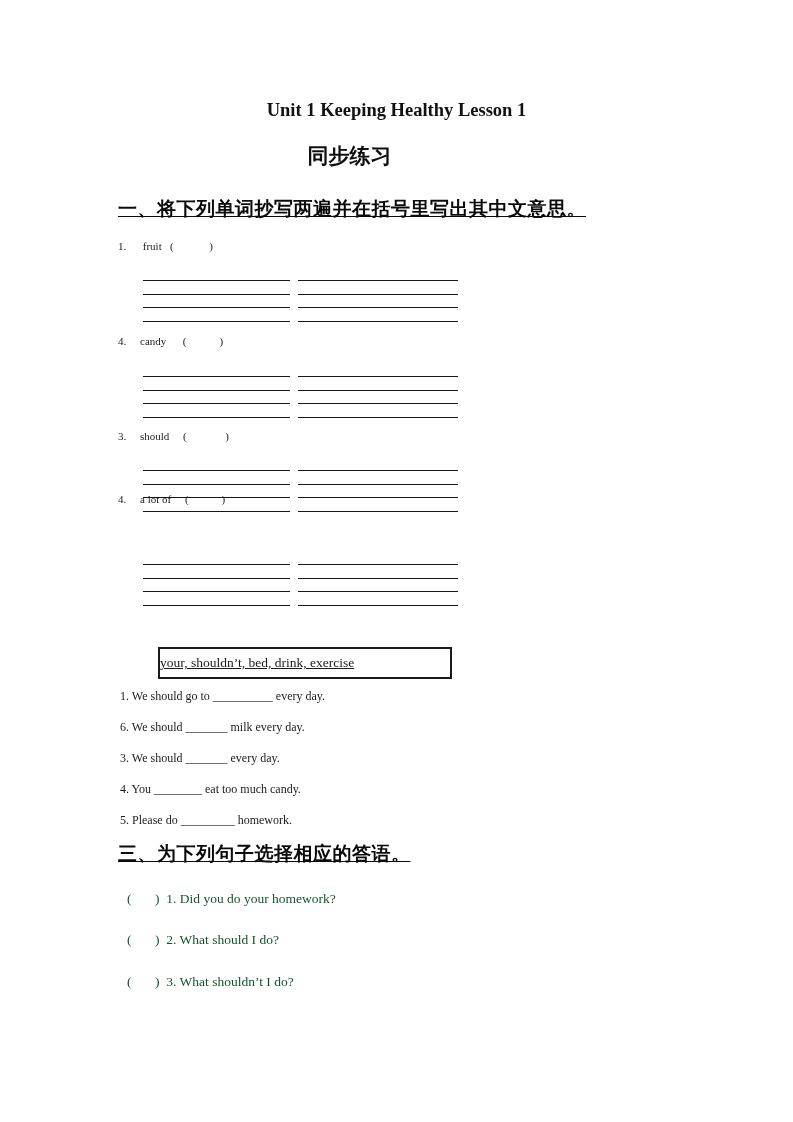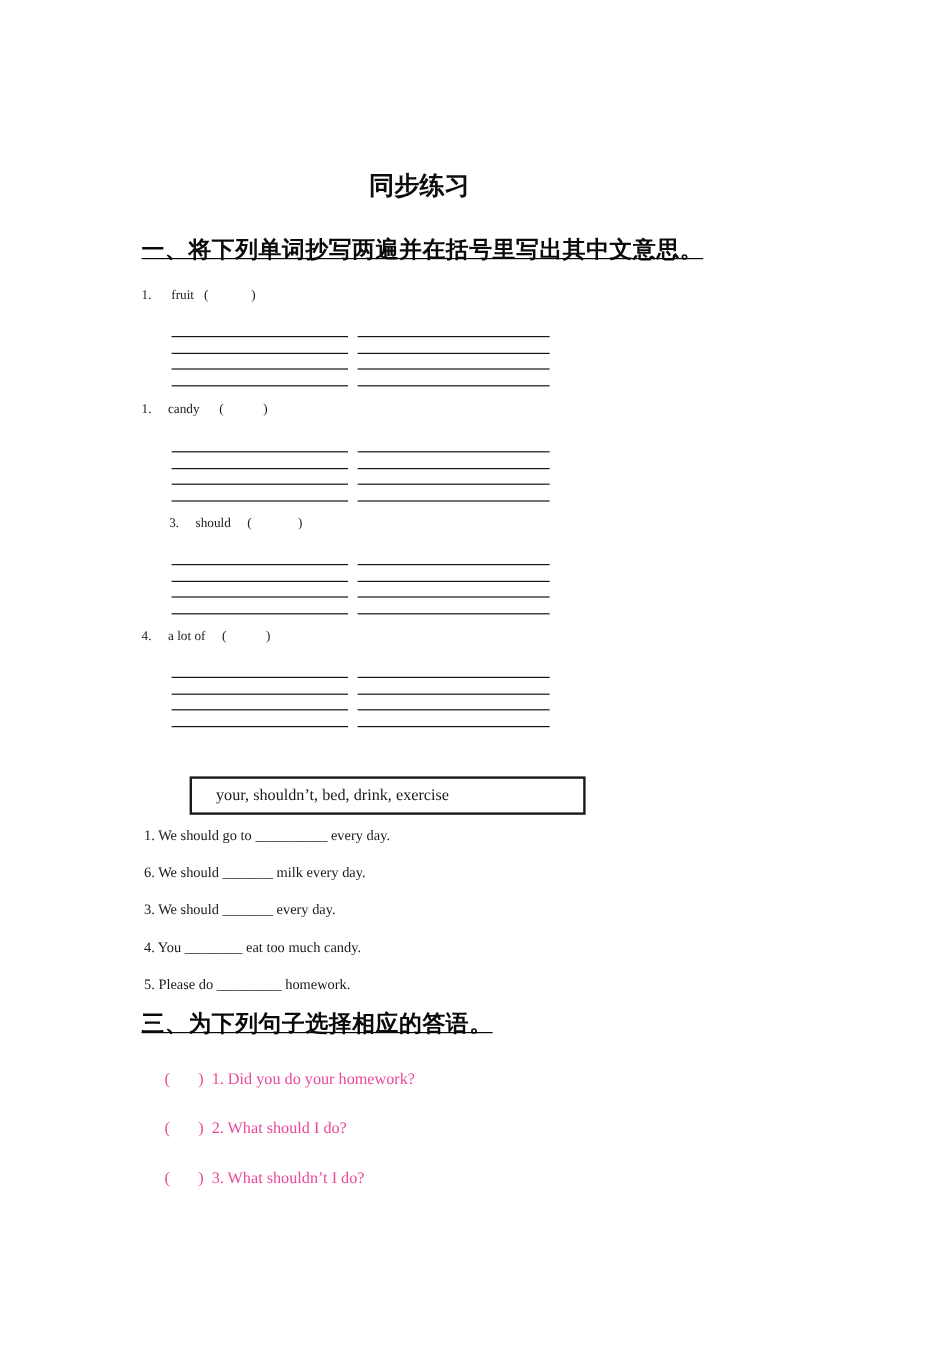--- a/index.html
+++ b/index.html
@@ -57,103 +57,104 @@
     gap: 8px;
   }
   .line-col-left  { width: 147px; }
   .line-col-right { width: 160px; }
   .wline { height: 13.5px; border-bottom: 1.4px solid #161616; }
   .wline:first-child { height: 0; }
 
   .word-box {
     position: absolute;
     left: 158px; top: 647px;
-    width: 330px; height: 32px;
+    width: 294px; height: 32px;
     border: 2px solid #1a1a1a;
     display: flex;
     align-items: center;
-    padding-left: 20px;
     font-size: 13.5px;
     color: #1a1a1a;
+    text-decoration: underline;
   }
   .sentence {
     position: absolute;
     left: 120px;
     font-size: 12px;
     line-height: 1.2;
     white-space: pre;
     color: #1a1a1a;
   }
   .match-item {
     position: absolute;
-    left: 137px;
+    left: 127px;
     font-size: 13.5px;
     line-height: 1.2;
     white-space: pre;
-    color: #ec4899;
+    color: #14532d;
   }
 </style>
 </head>
 <body>
 
 <div class="page">
 
+  <div class="doc-title">Unit 1 Keeping Healthy Lesson 1</div>
   <div class="doc-subtitle hei">同步练习</div>
 
   <div class="section-heading hei" style="top:198px;">一、将下列单词抄写两遍并在括号里写出其中文意思。</div>
 
   <div class="word-item serif" style="top:240px;">1.      fruit   (             )</div>
   <div class="line-grid" style="top:280px;">
     <div class="line-col-left">
       <div class="wline"></div>
         <div class="wline"></div>
         <div class="wline"></div>
         <div class="wline"></div>
     </div>
     <div class="line-col-right">
       <div class="wline"></div>
         <div class="wline"></div>
         <div class="wline"></div>
         <div class="wline"></div>
     </div>
   </div>
 
-  <div class="word-item serif" style="top:335px;">1.     candy      (            )</div>
+  <div class="word-item serif" style="top:335px;">4.     candy      (            )</div>
   <div class="line-grid" style="top:376px;">
     <div class="line-col-left">
       <div class="wline"></div>
         <div class="wline"></div>
         <div class="wline"></div>
         <div class="wline"></div>
     </div>
     <div class="line-col-right">
       <div class="wline"></div>
         <div class="wline"></div>
         <div class="wline"></div>
         <div class="wline"></div>
     </div>
   </div>
 
-  <div class="word-item serif" style="top:430px;margin-left:23px;">3.     should     (              )</div>
+  <div class="word-item serif" style="top:430px;">3.     should     (              )</div>
   <div class="line-grid" style="top:470px;">
     <div class="line-col-left">
       <div class="wline"></div>
         <div class="wline"></div>
         <div class="wline"></div>
         <div class="wline"></div>
     </div>
     <div class="line-col-right">
       <div class="wline"></div>
         <div class="wline"></div>
         <div class="wline"></div>
         <div class="wline"></div>
     </div>
   </div>
 
-  <div class="word-item serif" style="top:524px;">4.     a lot of     (            )</div>
+  <div class="word-item serif" style="top:493px;">4.     a lot of     (            )</div>
   <div class="line-grid" style="top:564px;">
     <div class="line-col-left">
       <div class="wline"></div>
         <div class="wline"></div>
         <div class="wline"></div>
         <div class="wline"></div>
     </div>
     <div class="line-col-right">
       <div class="wline"></div>
         <div class="wline"></div>

